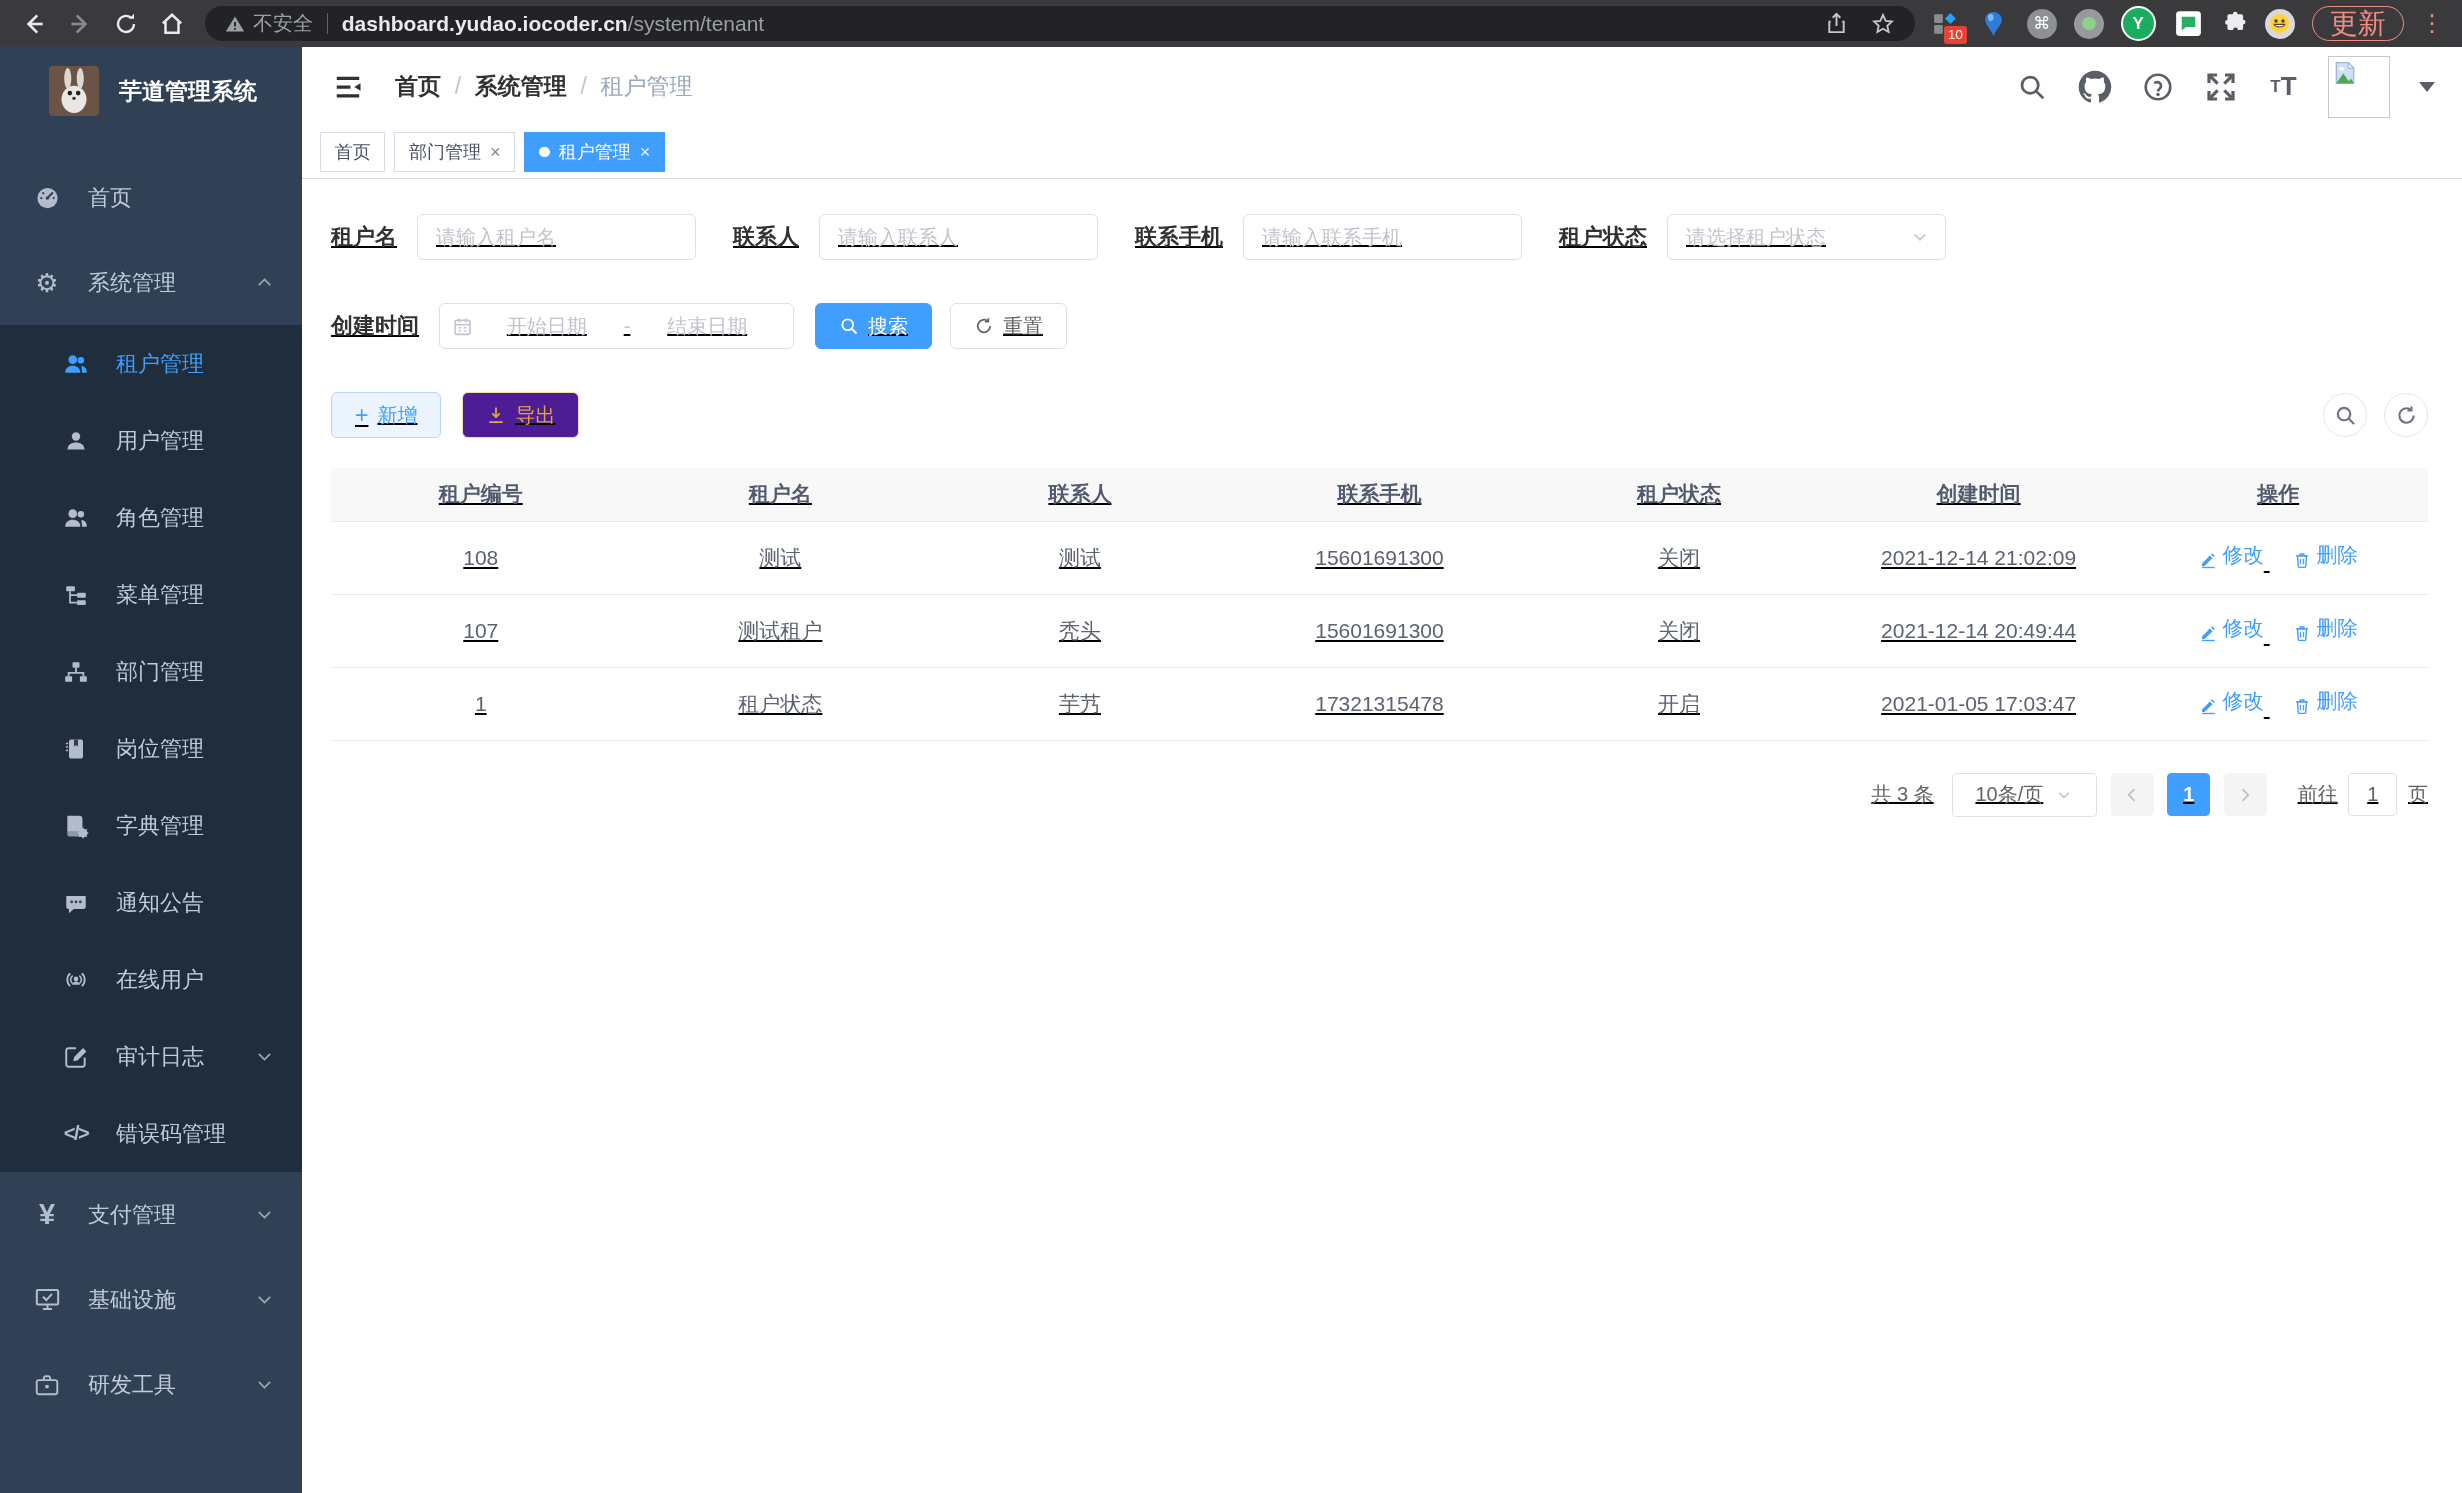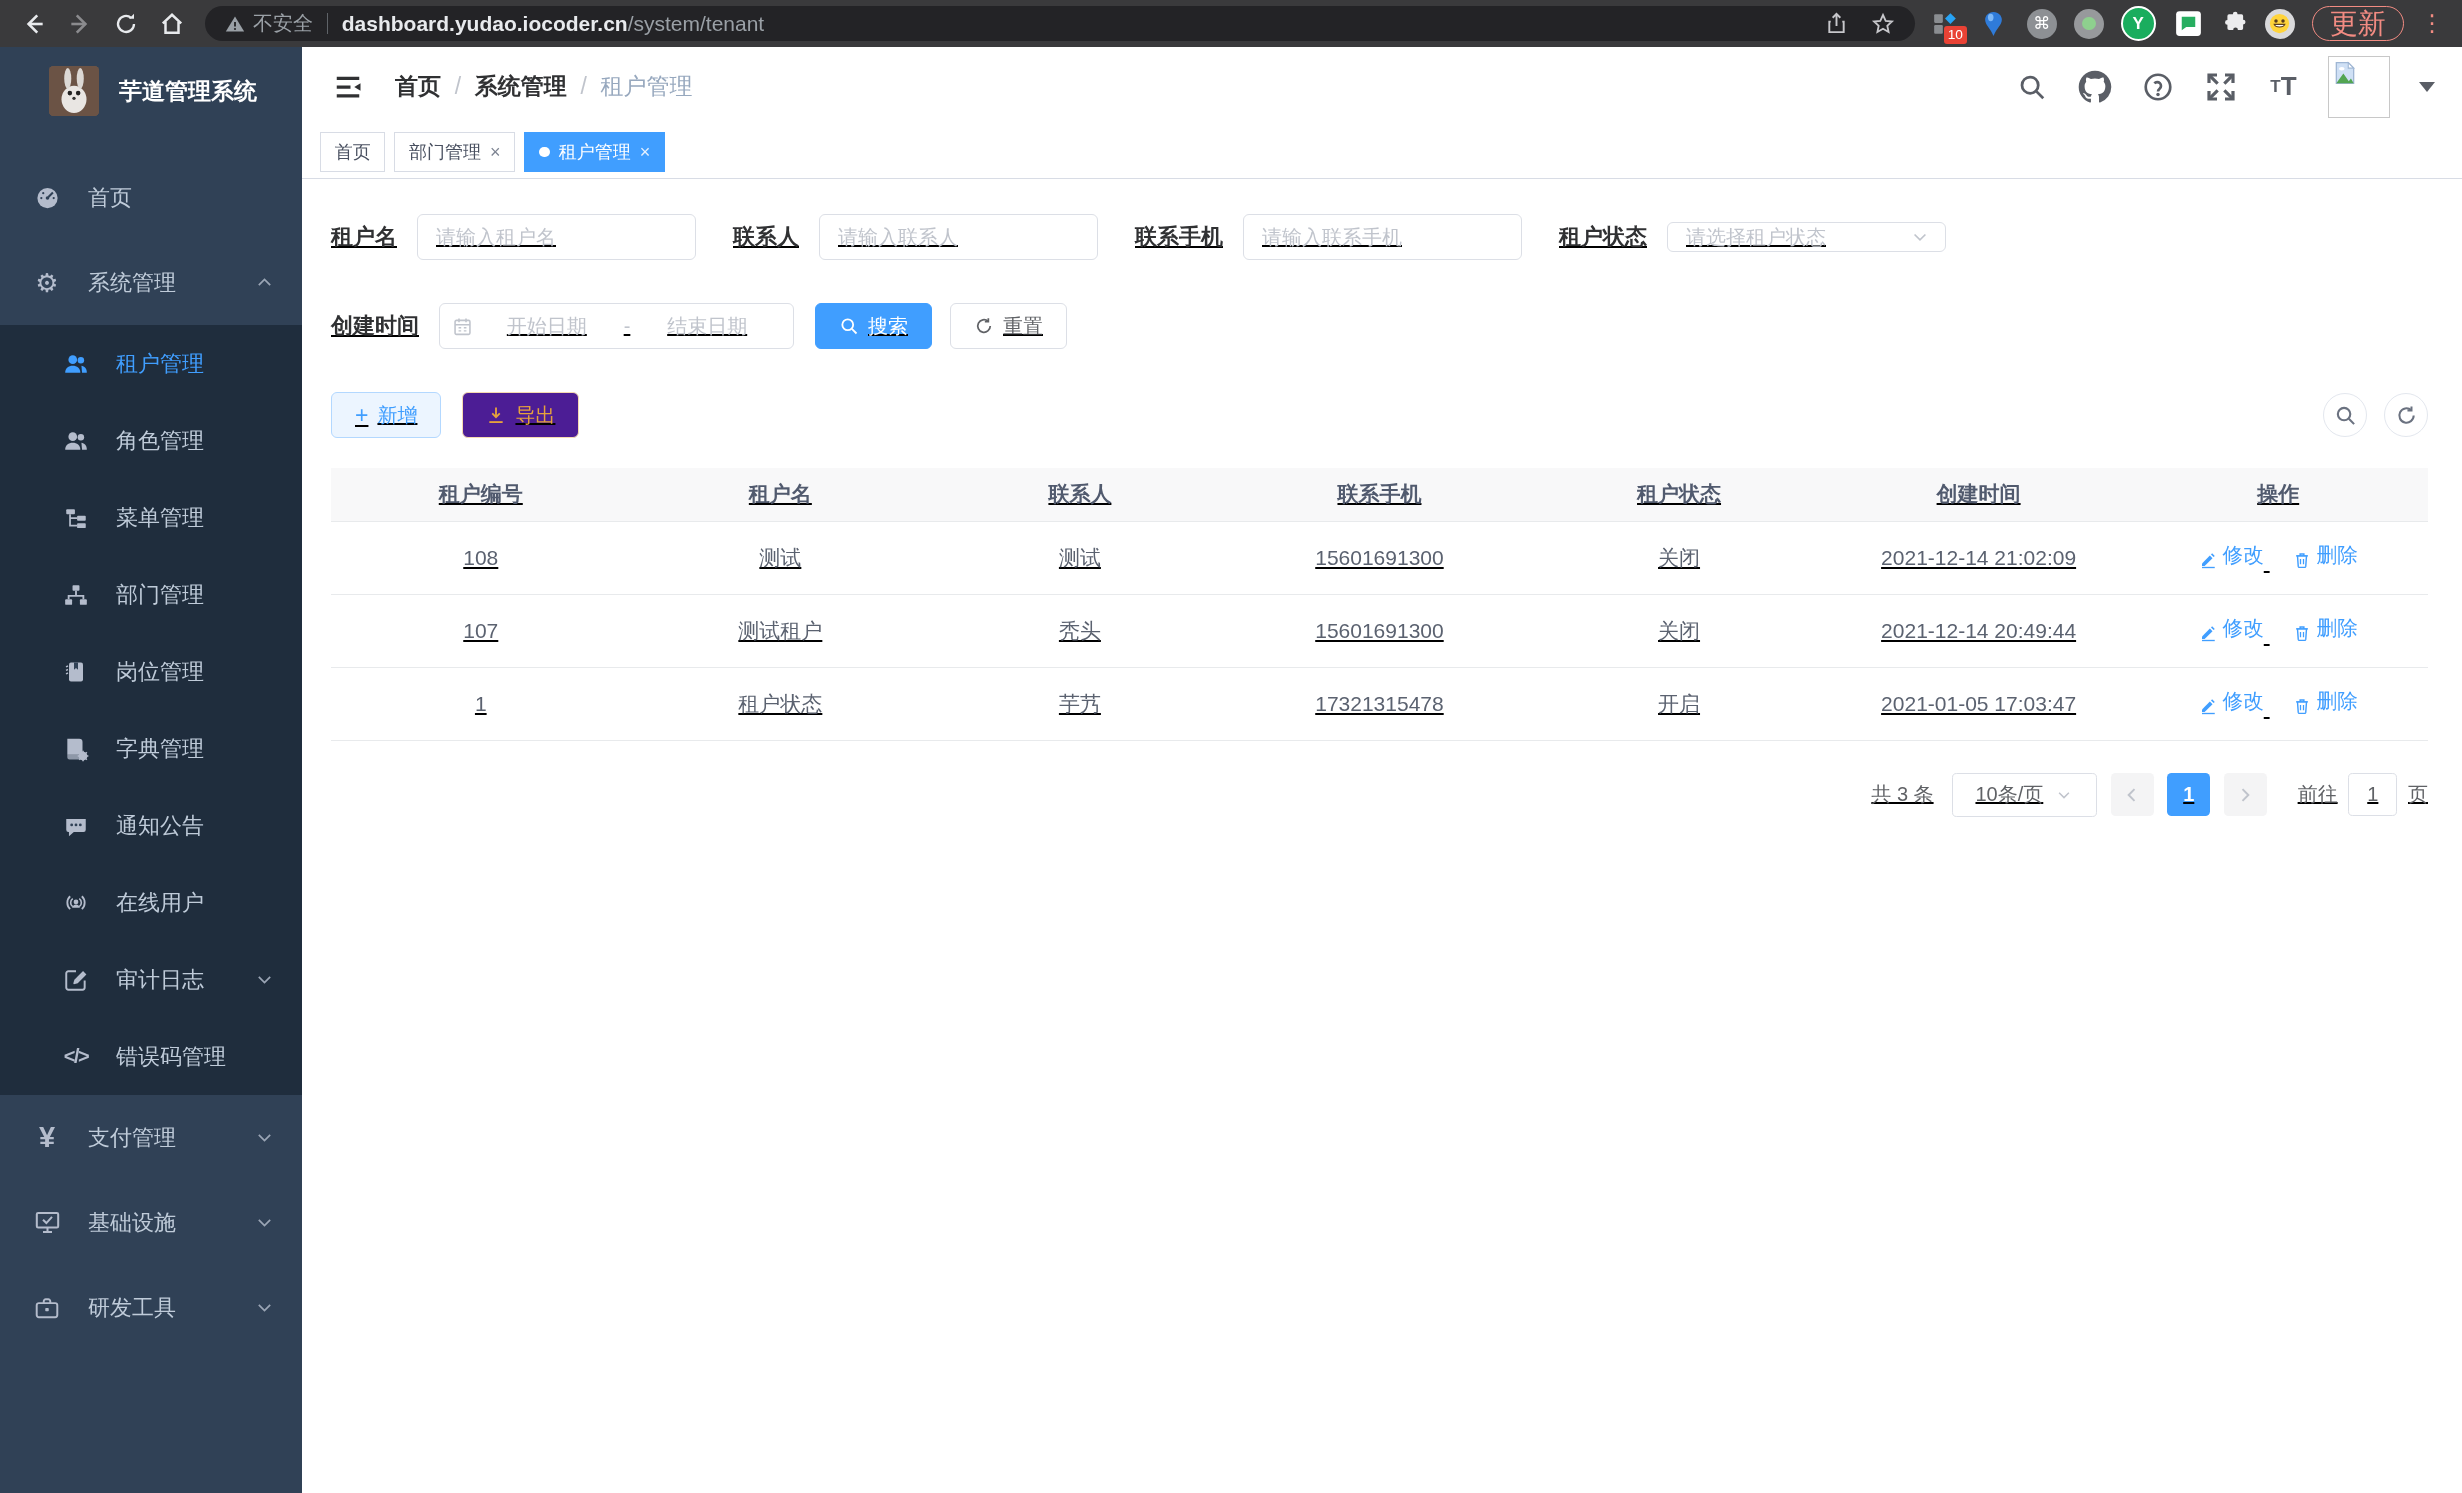--- a/index.html
+++ b/index.html
@@ -67,21 +67,21 @@
   .tab.active .x { color:#e6f1ff; }
   .tab-dot { width:10.7px; height:10.7px; border-radius:50%; background:#fff; }
 
   
   .content { flex:1 1 auto; padding:35px 34px 0 29px; background:#fff; position:relative;text-decoration:underline; }
   .frow { display:flex; align-items:center; margin-bottom:43px; }
   .fgroup { display:flex; align-items:center; margin-right:37px; }
   .flabel { font-size:22px; font-weight:700; color:#303133; margin-right:20px; white-space:nowrap; }
   .tinput { width:279px; height:46px; border:1.5px solid #dcdfe6; border-radius:6px; font-size:20px; color:#606266; padding:0 18px; outline:none; font-family:inherit; background:#fff; }
   input::placeholder { color:#c0c4cc; }
-  .select-box { width:279px; height:30px; border:1.5px solid #dcdfe6; border-radius:6px; display:flex; align-items:center; padding:0 15px 0 18px; color:#c0c4cc; font-size:20px; cursor:pointer; background:#fff; }
+  .select-box { width:279px; height:46px; border:1.5px solid #dcdfe6; border-radius:6px; display:flex; align-items:center; padding:0 15px 0 18px; color:#c0c4cc; font-size:20px; cursor:pointer; background:#fff; }
   .select-box .ph { flex:1 1 auto; }
   .date-box { width:355px; height:46px; border:1.5px solid #dcdfe6; border-radius:6px; display:flex; align-items:center; padding:0 12px; color:#c0c4cc; font-size:20px; background:#fff; cursor:text; }
   .date-box .ph { flex:1 1 auto; text-align:center; }
   .date-sep { color:#c0c4cc; padding:0 3px; }
   .btn { height:46px; border-radius:6px; display:inline-flex; align-items:center; justify-content:center; font-size:20px; cursor:pointer; border:1.5px solid transparent; gap:9px; padding:0 23px; white-space:nowrap; }
   .btn-primary { background:#409eff; border-color:#409eff; color:#fff; margin-left:21px; }
   .btn-plain { background:#fff; border-color:#dcdfe6; color:#606266; margin-left:18px; }
   .btn-add { background:#ecf5ff; border-color:#b3d8ff; color:#409eff; }
   .btn-export { background:#4c1d95; border-color:#f5dab1; color:#e6a23c; margin-left:21px; }
   .toolrow { display:flex; align-items:center; margin-bottom:30px; }
@@ -402,20 +402,28 @@
         </div>
 
         <div class="submenu">
           <div class="s-item active">
             <span class="ico">
                 <svg width="26" height="26" viewBox="0 0 34 34">
                   <use href="#i-users"></use>
                 </svg>
               </span>
             <span class="lbl">租户管理</span>
+          </div>
+          <div class="s-item">
+            <span class="ico">
+                <svg width="24" height="24" viewBox="0 0 32 32">
+                  <use href="#i-user"></use>
+                </svg>
+              </span>
+            <span class="lbl">用户管理</span>
           </div>
           <div class="s-item">
             <span class="ico">
                 <svg width="26" height="26" viewBox="0 0 34 34">
                   <use href="#i-users"></use>
                 </svg>
               </span>
             <span class="lbl">角色管理</span>
           </div>
           <div class="s-item">

